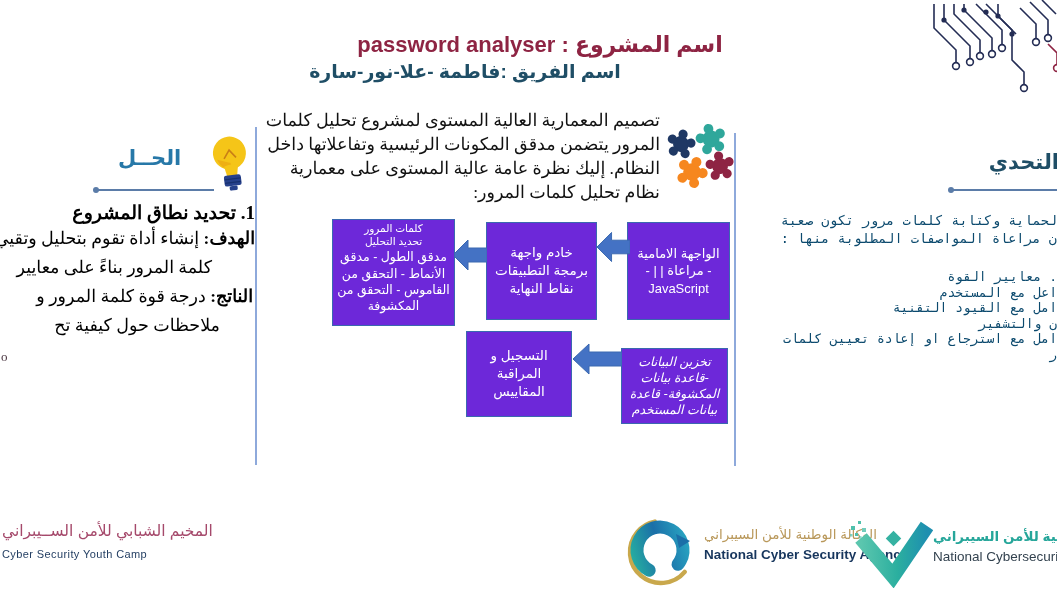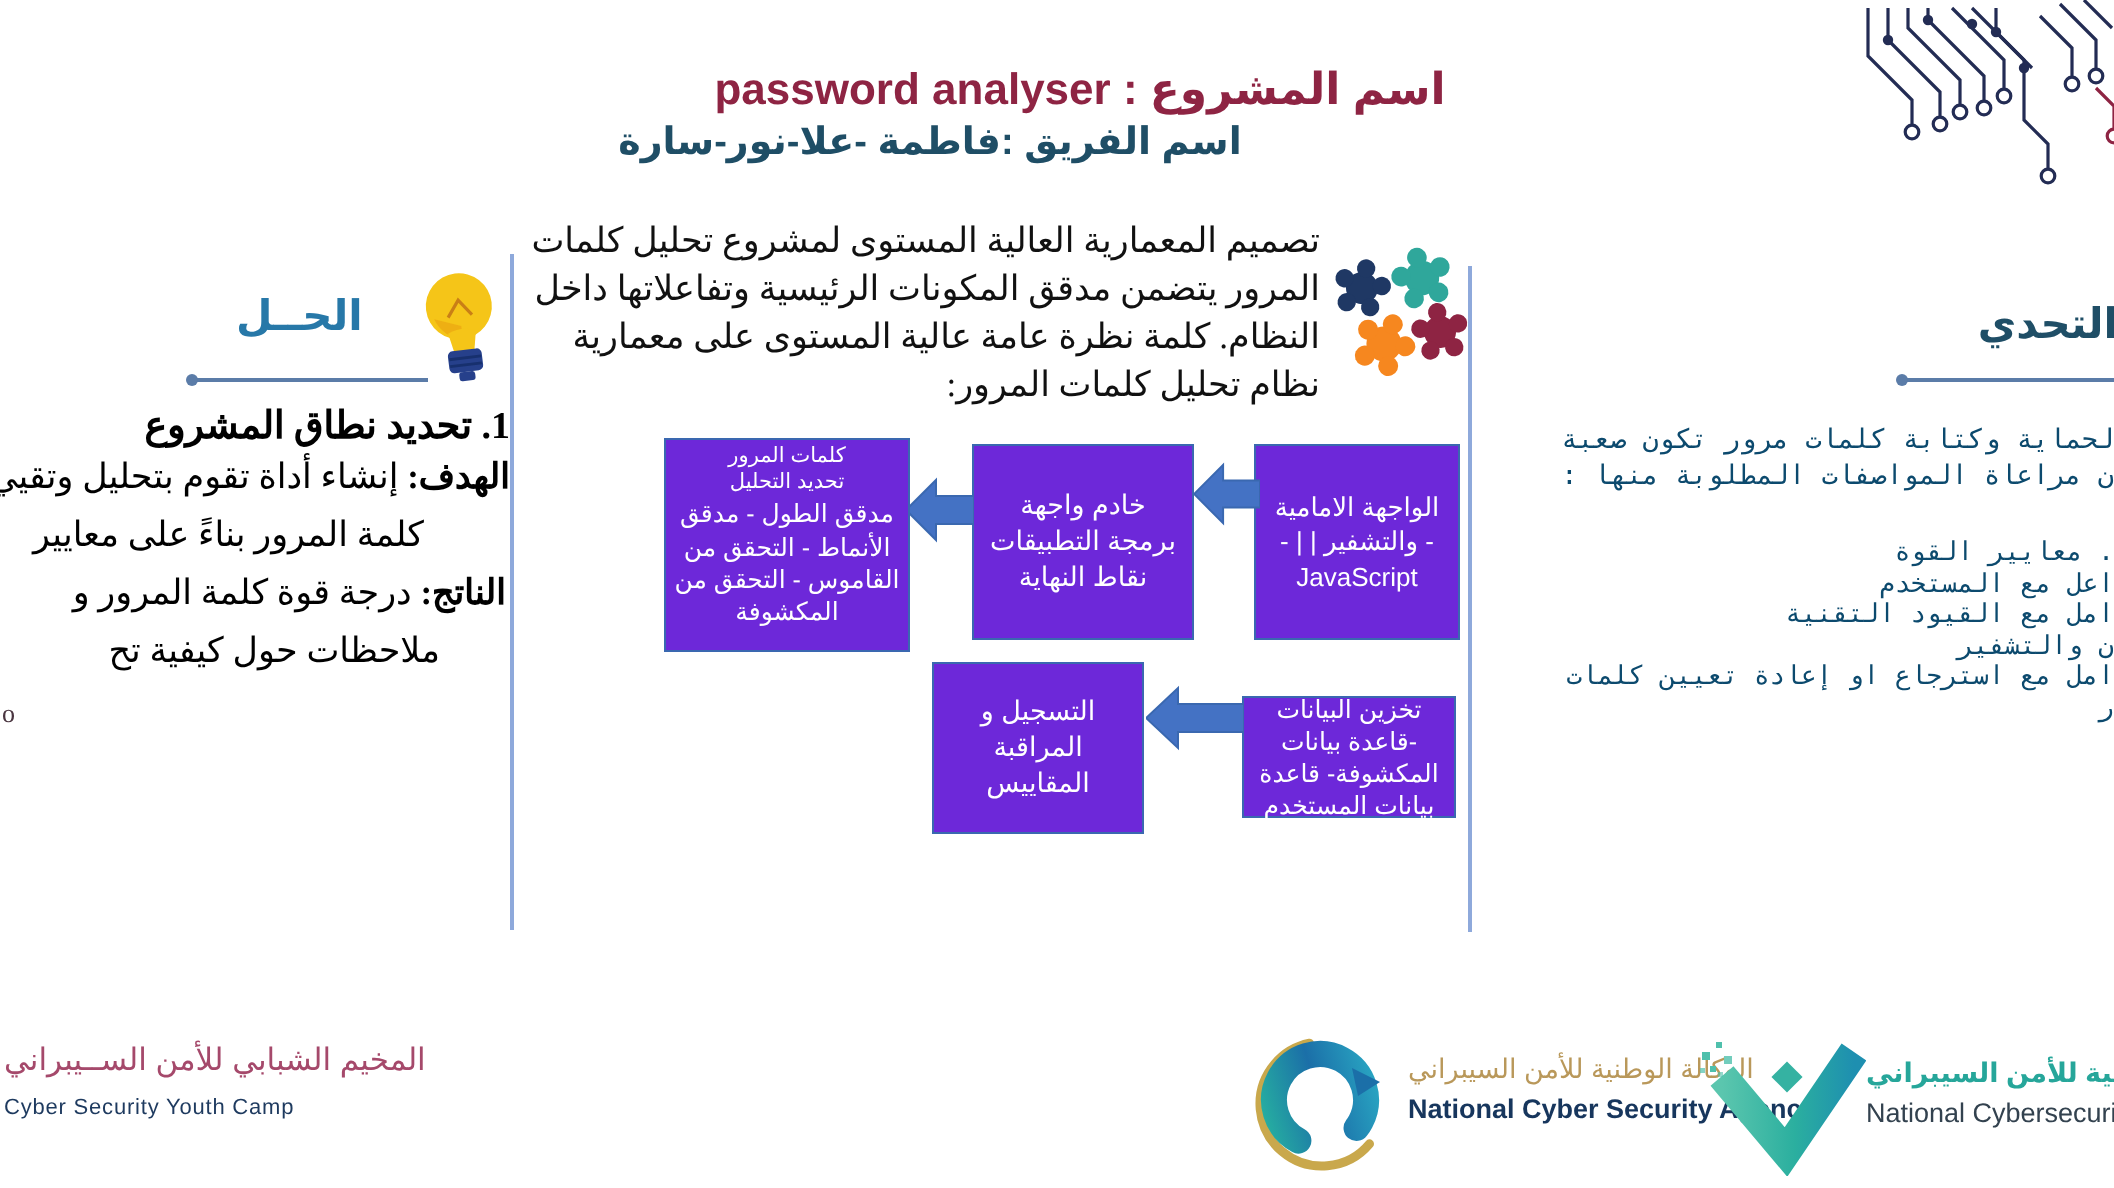--- a/index.html
+++ b/index.html
@@ -24,21 +24,21 @@
   .puzzle{position:absolute;left:662px;top:120px;}
   .dbox{position:absolute;background:#6d28d9;border:1px solid #3A68B0;color:#fff;
     direction:rtl;text-align:center;display:flex;flex-direction:column;
     justify-content:center;align-items:center;box-sizing:border-box;padding:2px;}
   .dbox .bl{line-height:1.32;}
   .box-frontend{left:627px;top:222px;width:103px;height:98px;font-size:13px;}
   .box-api{left:486px;top:222px;width:111px;height:98px;font-size:13.5px;}
   .box-analysis{left:332px;top:219px;width:123px;height:107px;font-size:12.5px;justify-content:flex-start;}
   .box-analysis .hdr{font-size:10.5px;line-height:1.25;}
   .box-analysis .bdy{line-height:1.3;margin-top:1px;}
-  .box-storage{left:621px;top:348px;width:107px;height:61px;font-size:12.5px;}
+  .box-storage{left:621px;top:348px;width:107px;height:76px;font-size:12.5px;font-style:italic;}
   .box-storage .bl{line-height:1.28;}
   .box-logging{left:466px;top:331px;width:106px;height:86px;font-size:13.5px;}
   .flow-arrow{position:absolute;}
   
   .bulb{position:absolute;left:208px;top:130px;}
   .solution-title{position:absolute;left:118px;top:146px;width:90px;text-align:left;
     direction:rtl;font-size:21px;font-weight:bold;color:#2778A8;white-space:nowrap;}
   .sol-underline{position:absolute;left:96px;top:189px;width:118px;height:2px;background:#5B7CA8;}
   .sol-underline::before{content:"";position:absolute;left:-3px;top:-2px;width:6px;height:6px;
     border-radius:50%;background:#5B7CA8;}
@@ -120,21 +120,21 @@
     </g>
     <circle cx="137" cy="68" r="3.4" fill="#fff" stroke="#8E2443" stroke-width="1.6"></circle>
   </svg>
 
   <div class="vline left"></div>
   <div class="vline right"></div>
 
   <div class="arch-desc">
     <div>تصميم المعمارية العالية المستوى لمشروع تحليل كلمات</div>
     <div>المرور يتضمن مدقق المكونات الرئيسية وتفاعلاتها داخل</div>
-    <div>النظام. كلمة نظرة عامة عالية المستوى على معمارية</div>
+    <div>النظام. إليك نظرة عامة عالية المستوى على معمارية</div>
     <div class="l4">نظام تحليل كلمات المرور:</div>
   </div>
 
   <svg class="puzzle" width="80" height="76" viewBox="0 0 80 76">
     <g fill="#1F3864" transform="translate(19,24) rotate(12)">
       <circle r="8"></circle>
         <circle cx="0" cy="-10" r="4.6"></circle>
         <circle cx="9.5" cy="-3" r="4.6"></circle>
       <circle cx="6" cy="8.5" r="4.6"></circle>
         <circle cx="-6" cy="8.5" r="4.6"></circle>
@@ -161,21 +161,21 @@
         <circle cx="0" cy="-10" r="4.6"></circle>
         <circle cx="9.5" cy="-3" r="4.6"></circle>
       <circle cx="6" cy="8.5" r="4.6"></circle>
         <circle cx="-6" cy="8.5" r="4.6"></circle>
         <circle cx="-9.5" cy="-3" r="4.6"></circle>
     </g>
   </svg>
 
   <div class="dbox box-frontend">
     <div class="bl">الواجهة الامامية</div>
-    <div class="bl">- والتشفير | | -</div>
+    <div class="bl">- مراعاة | | -</div>
     <div class="bl">JavaScript</div>
   </div>
 
   <svg class="flow-arrow" style="left:597px;top:230px;" width="33" height="34" viewBox="0 0 34 34">
     <polygon points="0,17 15,2 15,10 34,10 34,24 15,24 15,32" fill="#4472C4" stroke="#3A68B0"></polygon>
   </svg>
 
   <div class="dbox box-api">
     <div class="bl">خادم واجهة</div>
     <div class="bl">برمجة التطبيقات</div>

